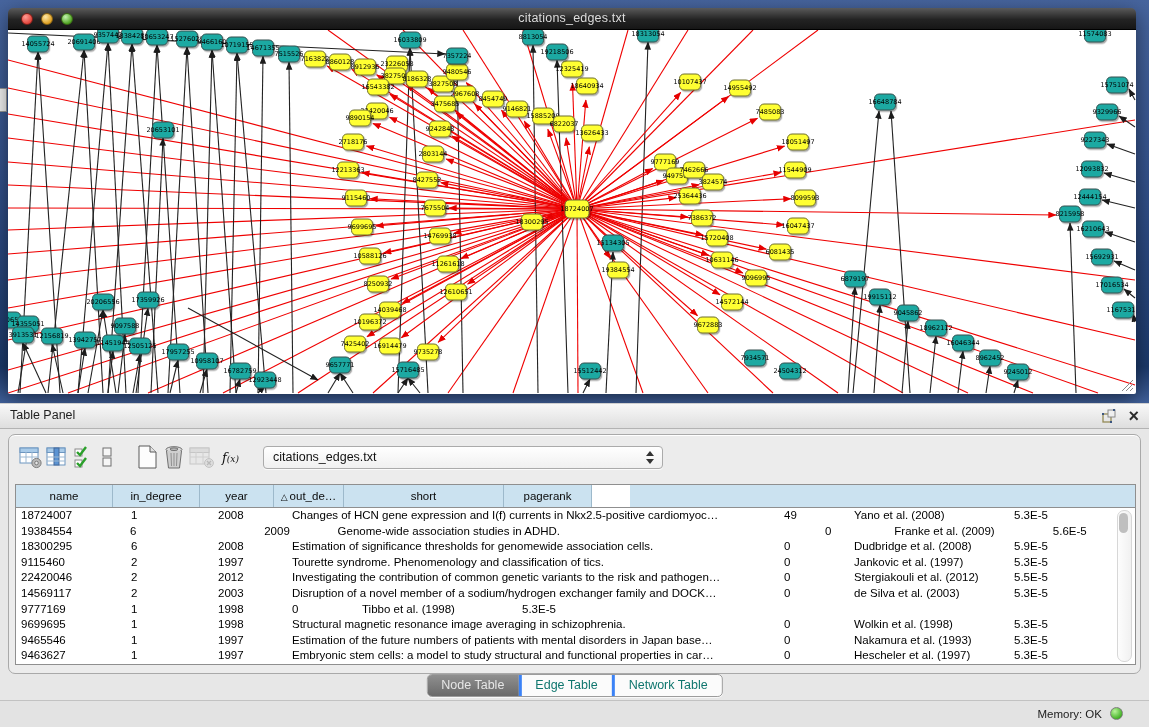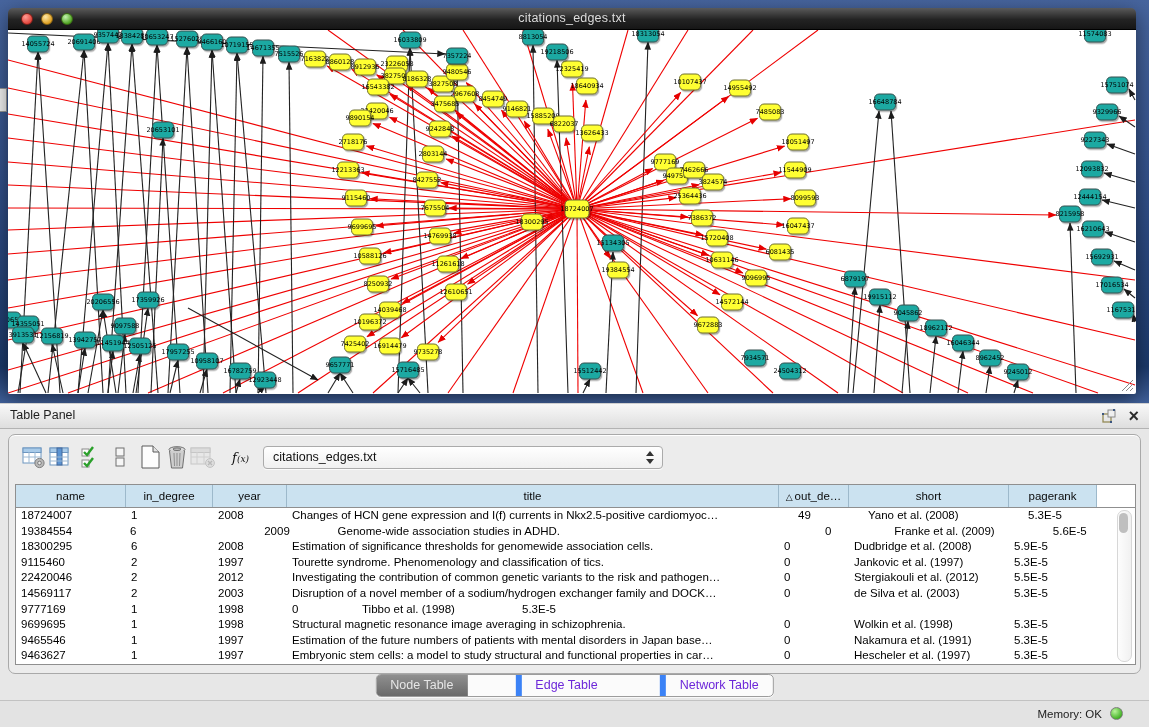--- a/index.html
+++ b/index.html
@@ -34,21 +34,21 @@
   .table-panel{position:absolute;left:0;top:403px;width:1149px;height:297px;background:#e7e7e7;}
   .panel-header{position:relative;height:24px;
     background:linear-gradient(180deg,#f8f8f8,#dedede);
     border-bottom:1px solid #b3b3b3;border-top:1px solid #cfcfcf;}
   .panel-header .ph-title{position:absolute;left:10px;top:4px;font-size:12.5px;color:#1e1e1e;}
   .float-btn{position:absolute;right:33px;top:5px;width:14px;height:14px;cursor:default;}
   .close-btn{position:absolute;right:10px;top:1px;font-size:18px;font-weight:700;color:#2b2b2b;line-height:22px;}
   .inner-panel{position:absolute;left:8px;top:31px;width:1131px;height:238px;
     background:#ececec;border:1px solid #a9a9a9;border-radius:7px;box-shadow:inset 0 1px 0 #fff;}
   .toolbar{position:absolute;left:10px;top:7px;height:30px;display:flex;align-items:center;}
-  .tbtn{width:27px;height:26px;margin-right:0;display:flex;align-items:center;justify-content:flex-end;background:none;border:none;padding:0;}
+  .tbtn{width:27px;height:26px;margin-right:0;display:flex;align-items:center;justify-content:flex-start;background:none;border:none;padding:0;}
   .fx{font-family:"DejaVu Serif",serif;font-style:italic;font-size:13px;color:#111;}
   .fx small{font-size:9px;}
   .net-select{position:relative;margin-left:14px;width:398px;height:21px;
     background:linear-gradient(180deg,#ffffff,#f0f0f0);border:1px solid #ababab;border-radius:4px;
     box-shadow:0 1px 0 rgba(255,255,255,.8);}
   .net-select .val{position:absolute;left:9px;top:3px;font-size:12.5px;color:#111;}
   .spin{position:absolute;right:7px;top:4px;width:9px;height:13px;}
   .spin b{position:absolute;left:0;width:0;height:0;border-left:4.5px solid transparent;border-right:4.5px solid transparent;}
   .spin .up{top:0;border-bottom:5px solid #333;}
   .spin .dn{bottom:0;border-top:5px solid #333;}
@@ -61,22 +61,22 @@
   .th.filler{background:#fff;border-right:none;}
   .trow{display:flex;height:15.6px;}
   .td{box-sizing:border-box;padding-left:5px;font-size:11.5px;color:#000;line-height:15.6px;
       overflow:hidden;white-space:nowrap;}
   .sortmark{font-size:9px;margin-right:2px;}
   .vscroll{position:absolute;right:3px;top:25px;width:13px;height:150px;
     background:linear-gradient(90deg,#fdfdfd,#f1f1f1);border:1px solid #d7d7d7;border-radius:7px;}
   .vthumb{position:absolute;left:1px;top:2px;width:9px;height:20px;border-radius:5px;background:#bfbfbf;}
 
   .tabs{position:absolute;left:50%;transform:translateX(-50%);top:271px;display:flex;height:21px;
-    border:1px solid #9c9c9c;border-radius:5px;overflow:hidden;background:#fbfbfb;box-shadow:0 1px 0 rgba(255,255,255,.7);gap:48px;}
-  .tab{padding:0 14px;font-size:12.5px;line-height:21px;color:#6d28d9;border-left:6px solid #3b82f6;}
+    border:1px solid #9c9c9c;border-radius:5px;overflow:hidden;background:#fbfbfb;box-shadow:0 1px 0 rgba(255,255,255,.7);}
+  .tab{padding:0 14px;font-size:12.5px;line-height:21px;color:#0f766e;border-left:3px solid #3b82f6;}
   .tab:first-child{border-left:none;}
   .tab.active{background:linear-gradient(180deg,#8f8f8f,#6a6a6a);color:#e6e6e6;}
 
   .status-bar{position:absolute;left:0;top:700px;width:1149px;height:27px;background:#e3e3e3;
     border-top:1px solid #c2c2c2;}
   .mem-label{position:absolute;right:47px;top:7px;font-size:11.5px;color:#1c1c1c;}
   .mem-dot{position:absolute;right:26px;top:6px;width:13px;height:13px;border-radius:50%;
     background:radial-gradient(circle at 35% 30%,#b9f49b,#3fae22 75%);border:1px solid #7e7e7e;box-sizing:border-box;}
 
   
@@ -598,35 +598,34 @@
         <span class="val">citations_edges.txt</span>
         <span class="spin">
             <b class="up"></b>
             <b class="dn"></b>
           </span>
       </div>
     </div>
 
     <div class="table-wrap">
         <div class="thead">
-          <div class="th" style="width: 110px; text-align: center;">name</div>
+          <div class="th" style="width: 97px; text-align: center;">name</div>
           <div class="th" style="width: 87px;">in_degree</div>
           <div class="th" style="width: 74px;">year</div>
-          <div class="th" style="width: 492px;">title</div>
           <div class="th" style="width: 70px;"><span class="sortmark">△</span>out_de…</div>
           <div class="th" style="width: 160px;">short</div>
           <div class="th" style="width: 88px;">pagerank</div>
           <div class="th filler" style="width: 38px;"></div>
         </div>
       <div class="trow">
           <div class="td" style="width: 110px;">18724007</div>
           <div class="td" style="width: 87px;">1</div>
           <div class="td" style="width: 74px;">2008</div>
           <div class="td" style="width: 492px;">Changes of HCN gene expression and I(f) currents in Nkx2.5-positive cardiomyoc…</div>
-          <div class="td" style="width: 70px; margin-left: 14px;">49</div>
+          <div class="td" style="width: 70px;">49</div>
           <div class="td" style="width: 160px;">Yano et al. (2008)</div>
           <div class="td" style="width: 88px;">5.3E-5</div>
         </div>
         <div class="trow">
           <div class="td" style="width: 110px;">19384554</div>
           <div class="td" style="width: 87px;">6</div>
           <div class="td" style="width: 74px; margin-left: 48px;">2009</div>
           <div class="td" style="width: 492px;">Genome-wide association studies in ADHD.</div>
           <div class="td" style="width: 70px;">0</div>
           <div class="td" style="width: 160px;">Franke et al. (2009)</div>
@@ -684,21 +683,21 @@
           <div class="td" style="width: 70px;">0</div>
           <div class="td" style="width: 160px;">Wolkin et al. (1998)</div>
           <div class="td" style="width: 88px;">5.3E-5</div>
         </div>
         <div class="trow">
           <div class="td" style="width: 110px;">9465546</div>
           <div class="td" style="width: 87px;">1</div>
           <div class="td" style="width: 74px;">1997</div>
           <div class="td" style="width: 492px;">Estimation of the future numbers of patients with mental disorders in Japan base…</div>
           <div class="td" style="width: 70px;">0</div>
-          <div class="td" style="width: 160px;">Nakamura et al. (1991)</div>
+          <div class="td" style="width: 160px;">Nakamura et al. (1993)</div>
           <div class="td" style="width: 88px;">5.3E-5</div>
         </div>
         <div class="trow">
           <div class="td" style="width: 110px;">9463627</div>
           <div class="td" style="width: 87px;">1</div>
           <div class="td" style="width: 74px;">1997</div>
           <div class="td" style="width: 492px;">Embryonic stem cells: a model to study structural and functional properties in car…</div>
           <div class="td" style="width: 70px;">0</div>
           <div class="td" style="width: 160px;">Hescheler et al. (1997)</div>
           <div class="td" style="width: 88px;">5.3E-5</div>

